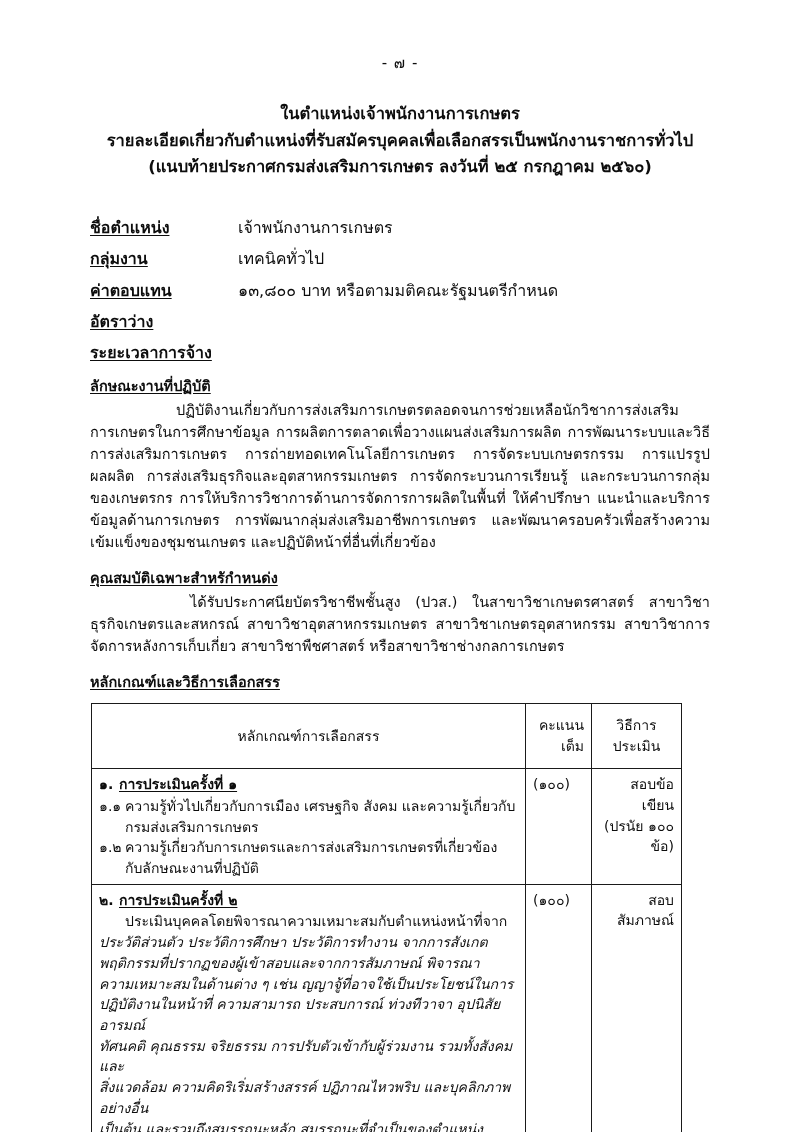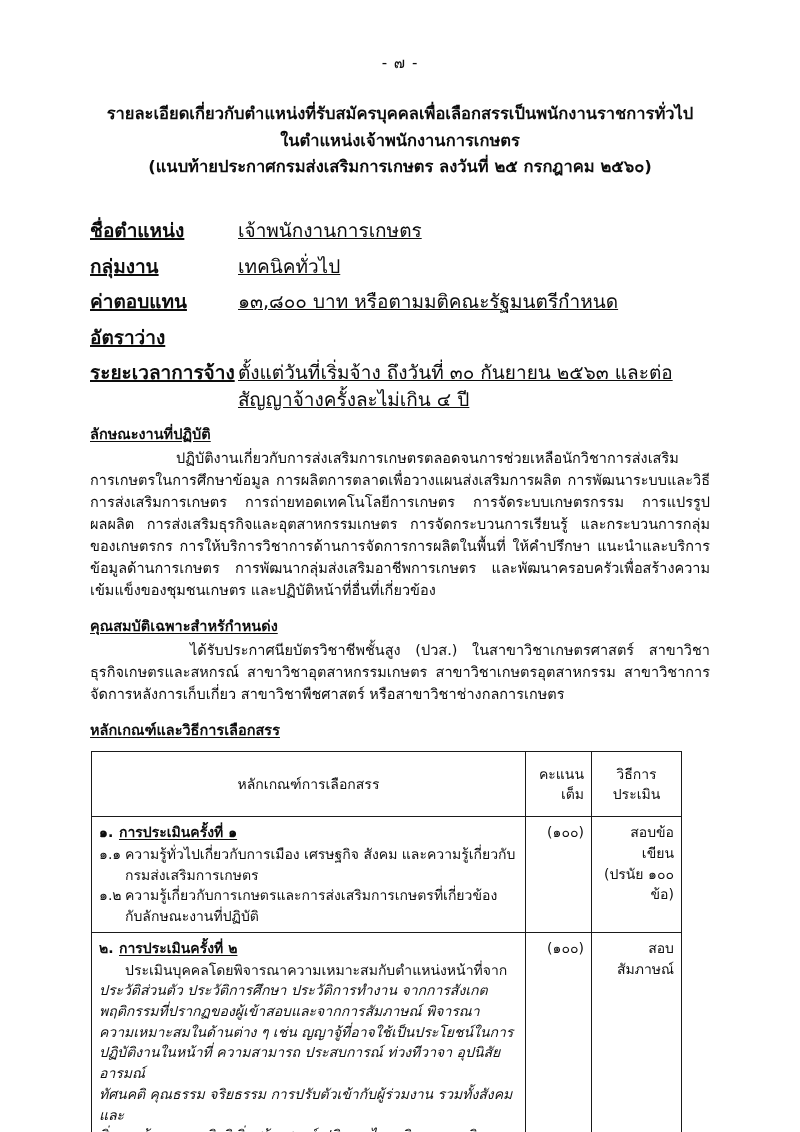--- a/index.html
+++ b/index.html
@@ -54,23 +54,22 @@
   }
 
   
   .fields {
     margin-top: 36px;
   }
   .field-row {
     display: flex;
     align-items: flex-start;
     margin-bottom: 8.5px;
-    font-size: 19px;
+    font-size: 16px;
     line-height: 1.42;
-    text-decoration: underline;
   }
   .field-label {
     width: 148px;
     flex: 0 0 148px;
     font-weight: bold;
     text-decoration: underline;
     text-underline-offset: 2px;
   }
   .field-value {
     flex: 1 1 auto;
@@ -128,21 +127,21 @@
     font-weight: normal;
     padding-top: 9px;
     padding-bottom: 9px;
     height: 46px;
   }
   col.c-criteria { width: 434px; }
   col.c-score    { width: 66px;  }
   col.c-method   { width: 90px;  }
 
   td.score-cell {
-    text-align: right;
+    text-align: left;
     vertical-align: top;
     padding-top: 7px;
   }
   td.method-cell {
     text-align: center;
     vertical-align: top;
     padding-top: 7px;
     margin-top: 48px;
   }
 
@@ -183,22 +182,22 @@
   .method-line { display: block; text-align: right; }
 </style>
 </head>
 <body>
 
 <div class="page">
 
   <div class="page-number">- ๗ -</div>
 
   <div class="title-block">
+    <span class="title-line">ในตำแหน่งเจ้าพนักงานการเกษตร</span>
     <span class="title-line">รายละเอียดเกี่ยวกับตำแหน่งที่รับสมัครบุคคลเพื่อเลือกสรรเป็นพนักงานราชการทั่วไป</span>
-    <span class="title-line">ในตำแหน่งเจ้าพนักงานการเกษตร</span>
     <span class="title-line">(แนบท้ายประกาศกรมส่งเสริมการเกษตร ลงวันที่ ๒๕ กรกฎาคม ๒๕๖๐)</span>
   </div>
 
   <div class="content">
 
     <div class="fields">
       <div class="field-row">
         <span class="field-label">ชื่อตำแหน่ง</span>
         <span class="field-value">เจ้าพนักงานการเกษตร</span>
       </div>
@@ -208,21 +207,20 @@
       </div>
       <div class="field-row">
         <span class="field-label">ค่าตอบแทน</span>
         <span class="field-value">๑๓,๘๐๐ บาท หรือตามมติคณะรัฐมนตรีกำหนด</span>
       </div>
       <div class="field-row">
         <span class="field-label">อัตราว่าง</span>
       </div>
       <div class="field-row">
         <span class="field-label">ระยะเวลาการจ้าง</span>
-        <span class="field-value">ตั้งแต่วันที่เริ่มจ้าง ถึงวันที่ ๓๐ กันยายน ๒๕๖๓ และต่อสัญญาจ้างครั้งละไม่เกิน ๔ ปี</span>
       </div>
     </div>
 
     <div class="section-heading">ลักษณะงานที่ปฏิบัติ</div>
     <p class="para indent">ปฏิบัติงานเกี่ยวกับการส่งเสริมการเกษตรตลอดจนการช่วยเหลือนักวิชาการส่งเสริมการเกษตรในการศึกษาข้อมูล การผลิตการตลาดเพื่อวางแผนส่งเสริมการผลิต การพัฒนาระบบและวิธีการส่งเสริมการเกษตร การถ่ายทอดเทคโนโลยีการเกษตร การจัดระบบเกษตรกรรม การแปรรูปผลผลิต การส่งเสริมธุรกิจและอุตสาหกรรมเกษตร การจัดกระบวนการเรียนรู้ และกระบวนการกลุ่มของเกษตรกร การให้บริการวิชาการด้านการจัดการการผลิตในพื้นที่ ให้คำปรึกษา แนะนำและบริการข้อมูลด้านการเกษตร การพัฒนากลุ่มส่งเสริมอาชีพการเกษตร และพัฒนาครอบครัวเพื่อสร้างความเข้มแข็งของชุมชนเกษตร และปฏิบัติหน้าที่อื่นที่เกี่ยวข้อง</p>
 
     <div class="section-heading tight">คุณสมบัติเฉพาะสำหรักำหนด่ง</div>
     <p class="para indent2">ได้รับประกาศนียบัตรวิชาชีพชั้นสูง (ปวส.) ในสาขาวิชาเกษตรศาสตร์ สาขาวิชาธุรกิจเกษตรและสหกรณ์ สาขาวิชาอุตสาหกรรมเกษตร สาขาวิชาเกษตรอุตสาหกรรม สาขาวิชาการจัดการหลังการเก็บเกี่ยว สาขาวิชาพืชศาสตร์ หรือสาขาวิชาช่างกลการเกษตร</p>
 
     <div class="section-heading tight">หลักเกณฑ์และวิธีการเลือกสรร</div>

